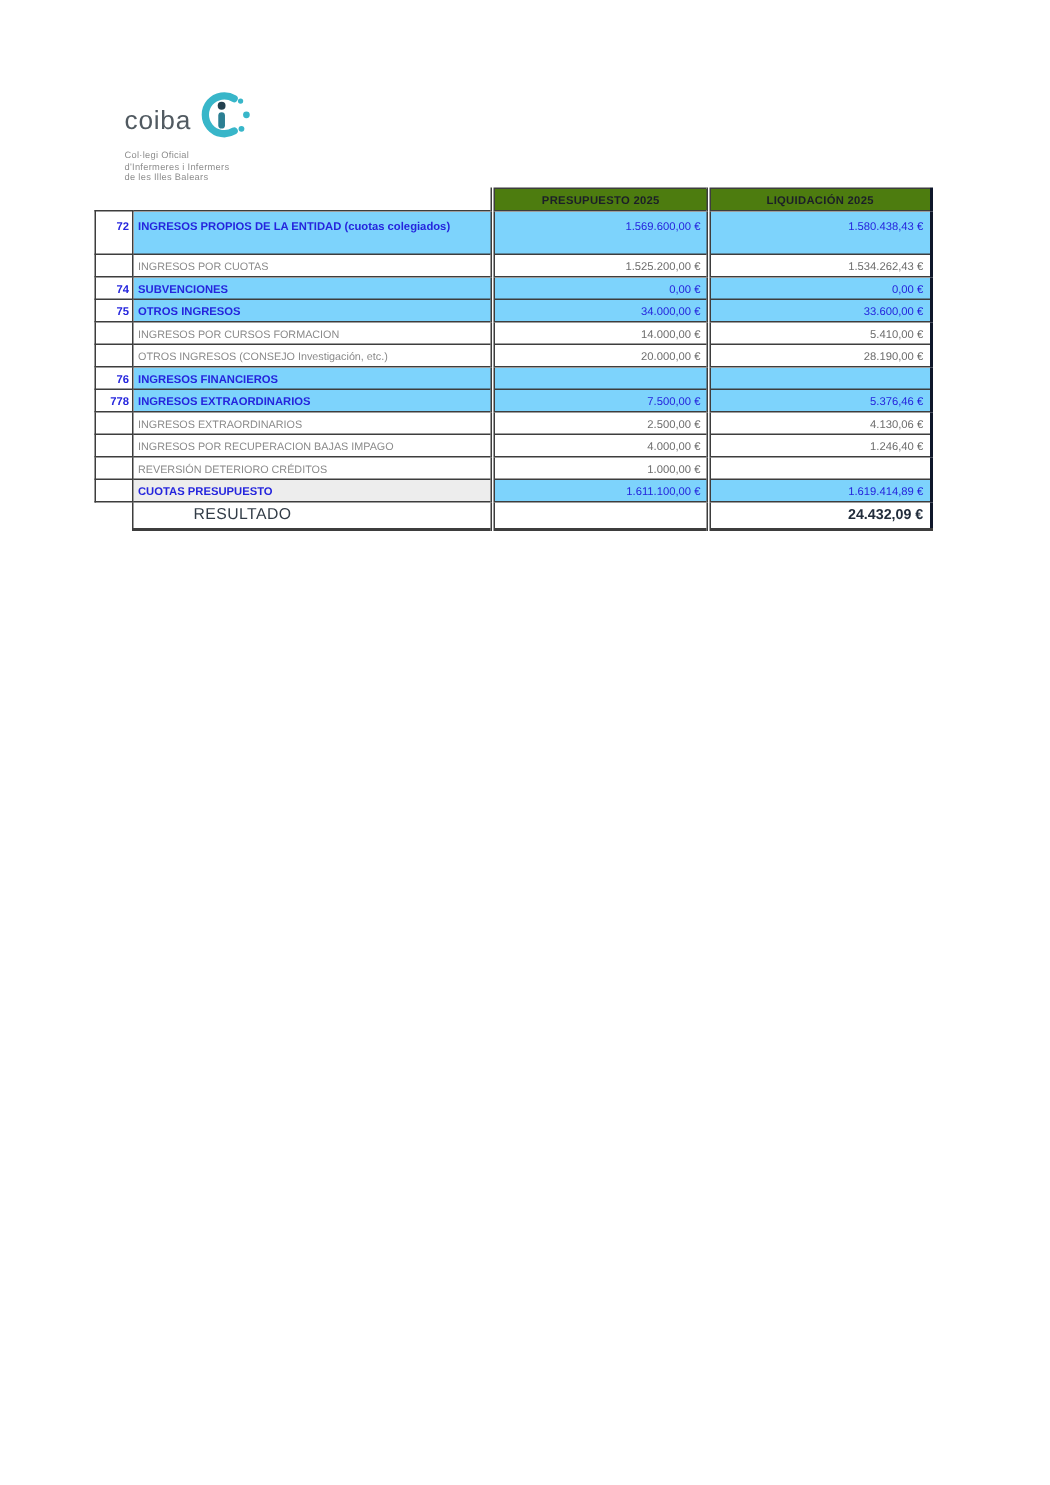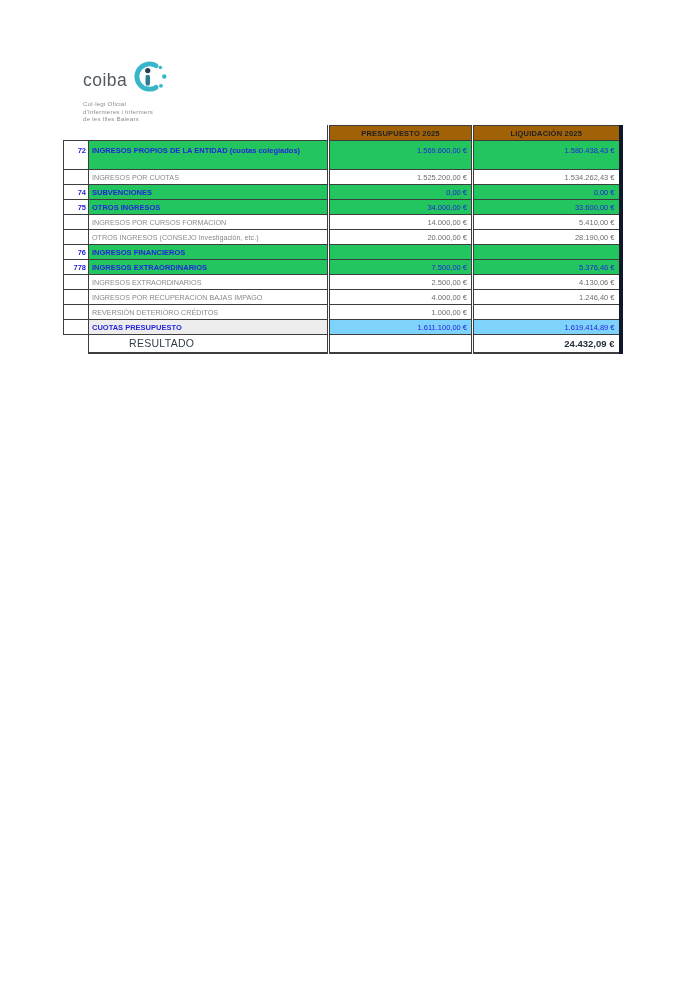--- a/index.html
+++ b/index.html
@@ -41,34 +41,34 @@
     border: 1px solid #3d3d3d;
     font-size: 7.5px;
     overflow: hidden; white-space: nowrap;
     padding: 0 3px;
     height: 15px;
     vertical-align: middle;
   }
   .nocell { border: none !important; background: #ffffff !important; }
 
   th.head {
-    background: #a16207; color: #1c1f28;
+    background: #4d7c0f; color: #1c1f28;
     font-weight: bold; text-align: center;
     height: 14px; letter-spacing: 0.2px;
   }
   td.v1, th.v1 { border-left: 3px double #3d3d3d; }
-  td.v2, th.v2 { border-left: 3px double #3d3d3d; border-right: 4px solid #0f172a; }
+  td.v2, th.v2 { border-left: 3px double #3d3d3d; border-right: 2px solid #0f172a; }
 
   td.code-cell  { text-align: right; font-weight: bold; color: #2525dd; background: #ffffff; padding-right: 2px; }
   td.label-cell { text-align: left; }
   td.val-cell   { text-align: right; padding-right: 4px; margin-top: 24px; }
 
   tr.row-category td.label-cell { color: #2525dd; font-weight: bold; }
   tr.row-category td.label-cell,
-  tr.row-category td.val-cell { background: #22c55e; }
+  tr.row-category td.val-cell { background: #7dd3fc; }
   tr.row-category td.val-cell { color: #2525dd; }
 
   tr.row-detail td.label-cell { color: #8a8a8a; font-size: 7.2px; }
   tr.row-detail td.val-cell   { color: #6d6d6d; }
 
   tr.row-total td.label-cell { color: #2525dd; font-weight: bold; background: #ededed; }
   tr.row-total td.val-cell   { color: #2525dd; background: #7dd3fc; }
 
   tr.tall { height: 29px; }
   tr.tall td { vertical-align: bottom; padding-bottom: 14px; }

